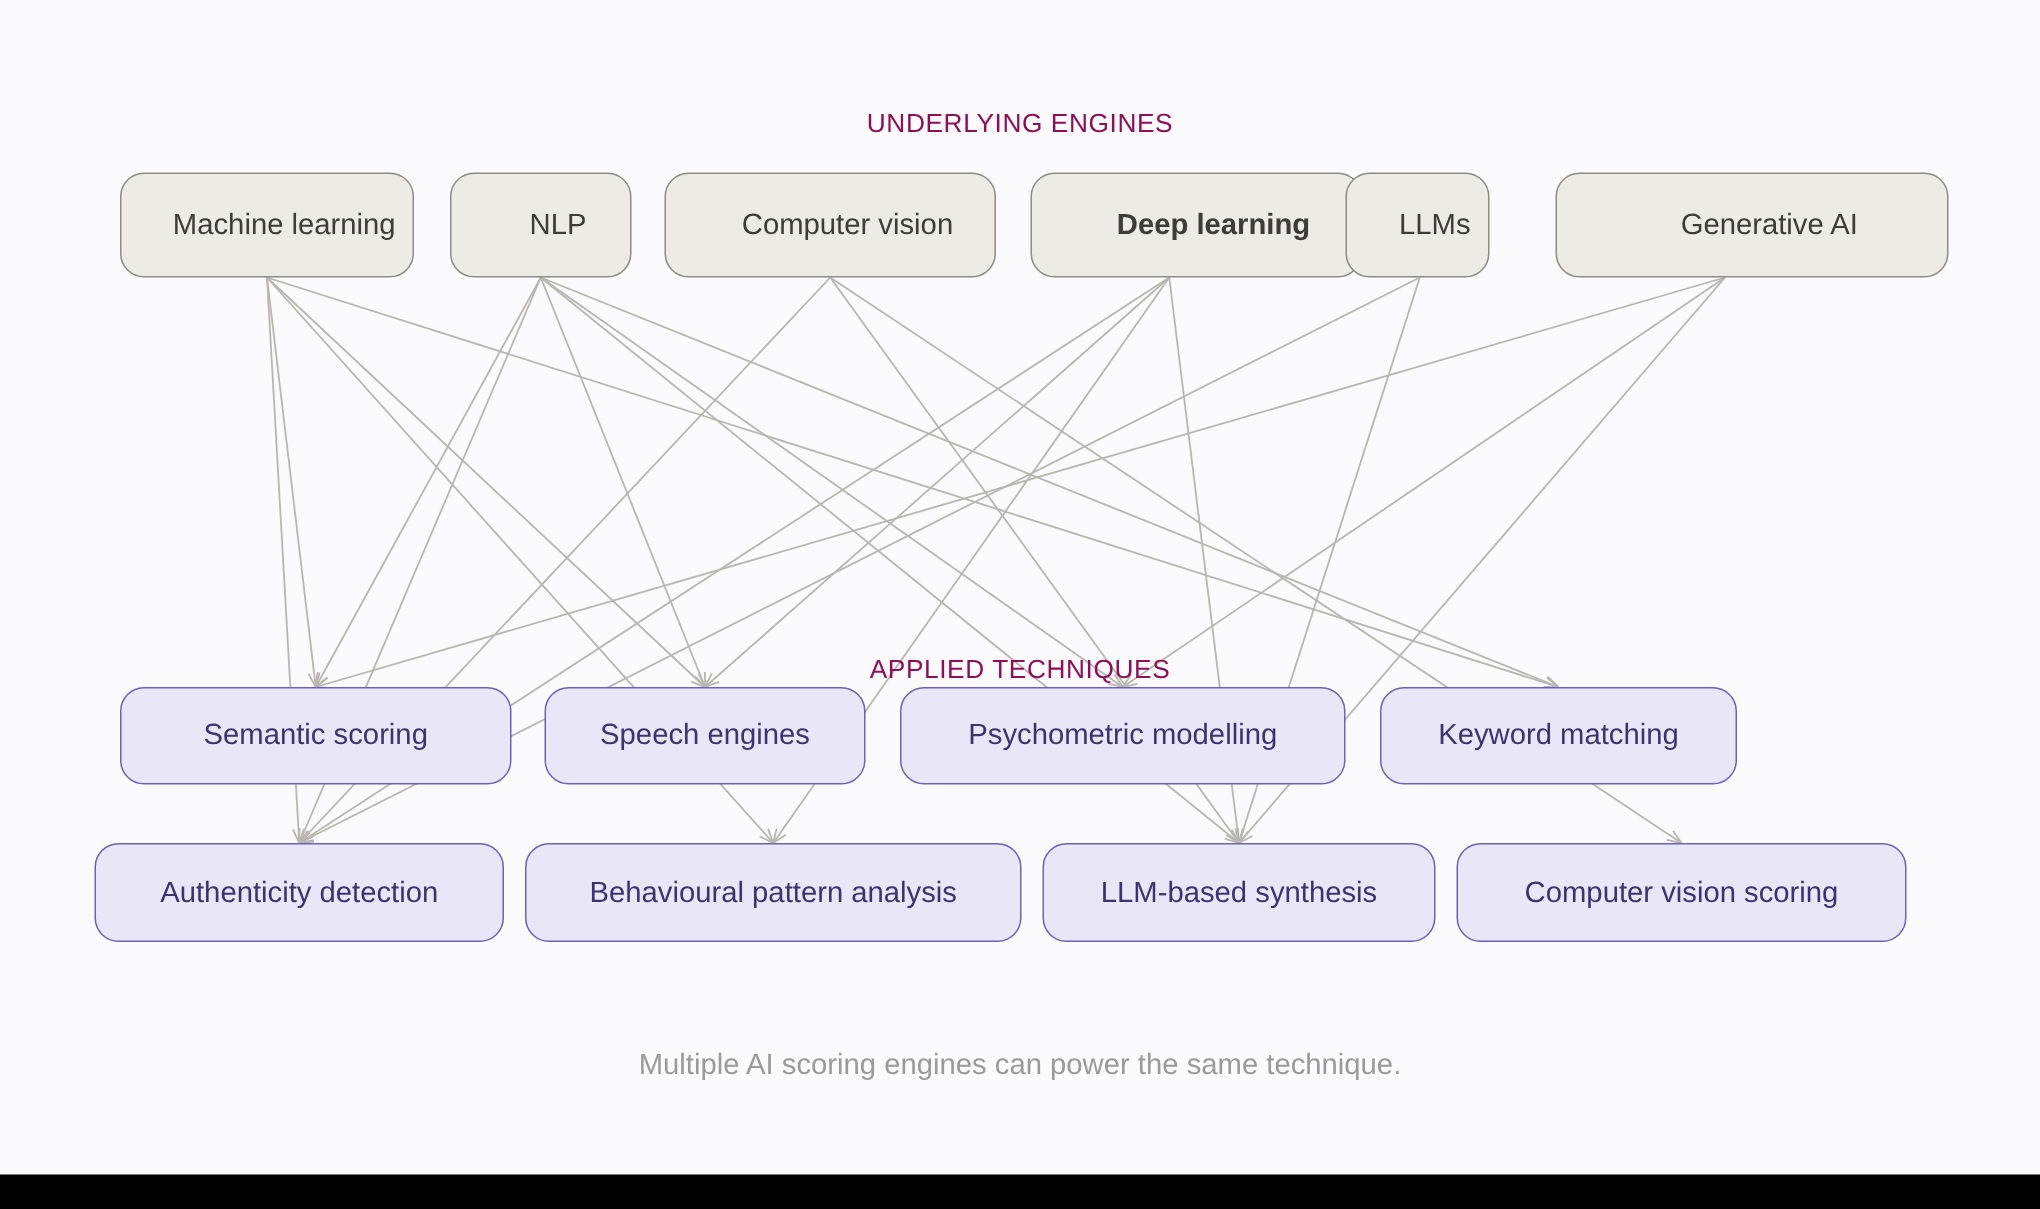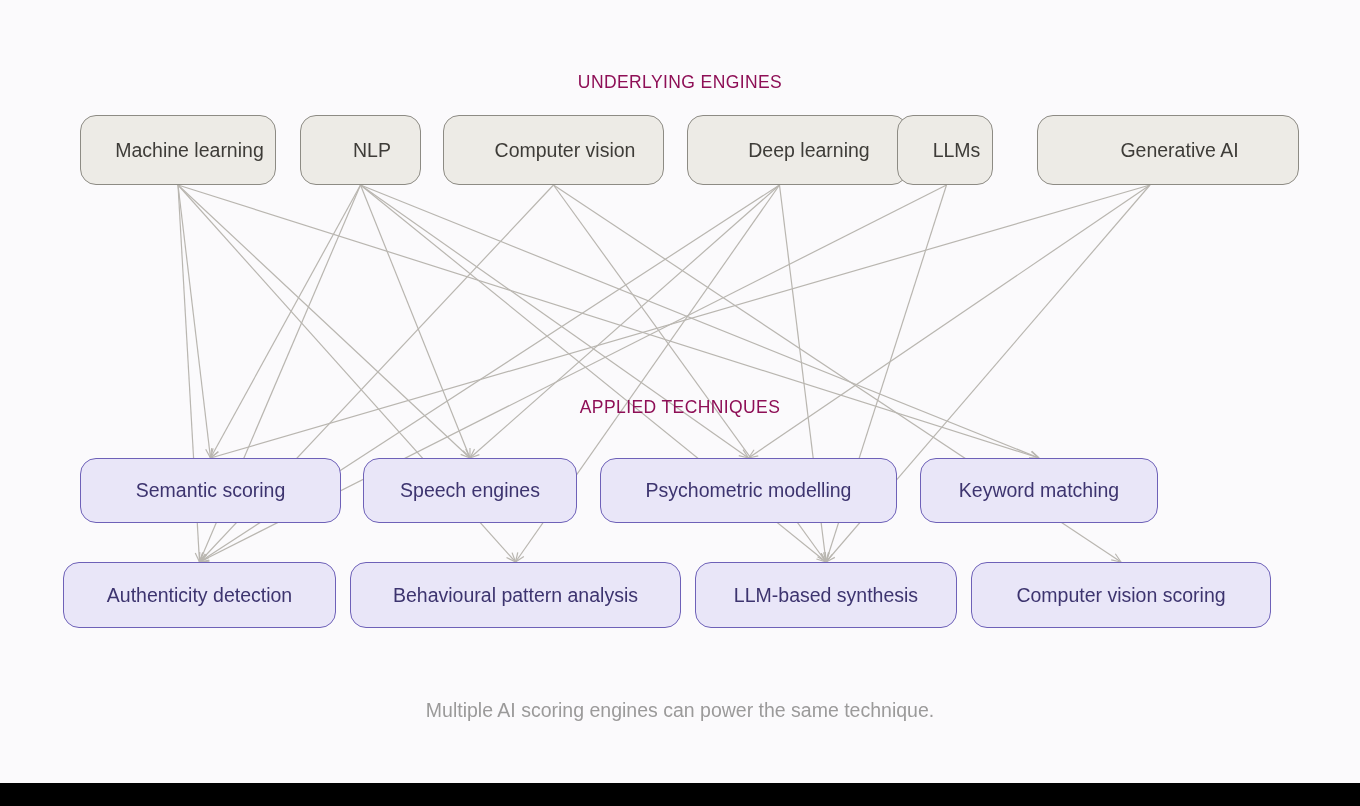--- a/index.html
+++ b/index.html
@@ -115,27 +115,27 @@
       <line x1="1150" y1="185" x2="748.5" y2="458" stroke="#b9b6b0" stroke-width="1.2"></line>
       <line x1="758.2651703498688" y1="455.84559798597303" x2="748.5" y2="458" stroke="#b9b6b0" stroke-width="1.2"></line>
       <line x1="754.0939333717517" y1="449.7109765694382" x2="748.5" y2="458" stroke="#b9b6b0" stroke-width="1.2"></line>
       <line x1="1150" y1="185" x2="826" y2="562" stroke="#b9b6b0" stroke-width="1.2"></line>
       <line x1="834.8659706264207" y1="557.3745740897248" x2="826" y2="562" stroke="#b9b6b0" stroke-width="1.2"></line>
       <line x1="829.2398196778422" y1="552.539367438957" x2="826" y2="562" stroke="#b9b6b0" stroke-width="1.2"></line>
     </svg>
 
   <div class="section-title" style="top:72px">UNDERLYING ENGINES</div>
 
-  <div class="section-title" style="top:397px">APPLIED TECHNIQUES</div>
+  <div class="section-title" style="top:436px">APPLIED TECHNIQUES</div>
 
   <div id="nodes">
       <div class="node engine" style="left: 80px; top: 115px; width: 196px; height: 70px;">Machine learning</div>
       <div class="node engine" style="left: 300px; top: 115px; width: 121px; height: 70px;">NLP</div>
       <div class="node engine" style="left: 443px; top: 115px; width: 221px; height: 70px;">Computer vision</div>
-      <div class="node engine" style="left: 687px; top: 115px; width: 221px; height: 70px;">Deep learning</div>
+      <div class="node engine" style="left: 687px; top: 115px; width: 221px; height: 70px; font-weight: bold;">Deep learning</div>
       <div class="node engine" style="left: 897px; top: 115px; width: 96px; height: 70px;">LLMs</div>
       <div class="node engine" style="left: 1037px; top: 115px; width: 262px; height: 70px;">Generative AI</div>
       <div class="node technique" style="left: 80px; top: 458px; width: 261px; height: 65px;">Semantic scoring</div>
       <div class="node technique" style="left: 363px; top: 458px; width: 214px; height: 65px;">Speech engines</div>
       <div class="node technique" style="left: 600px; top: 458px; width: 297px; height: 65px;">Psychometric modelling</div>
       <div class="node technique" style="left: 920px; top: 458px; width: 238px; height: 65px;">Keyword matching</div>
       <div class="node technique" style="left: 63px; top: 562px; width: 273px; height: 66px;">Authenticity detection</div>
       <div class="node technique" style="left: 350px; top: 562px; width: 331px; height: 66px;">Behavioural pattern analysis</div>
       <div class="node technique" style="left: 695px; top: 562px; width: 262px; height: 66px;">LLM-based synthesis</div>
       <div class="node technique" style="left: 971px; top: 562px; width: 300px; height: 66px;">Computer vision scoring</div>

